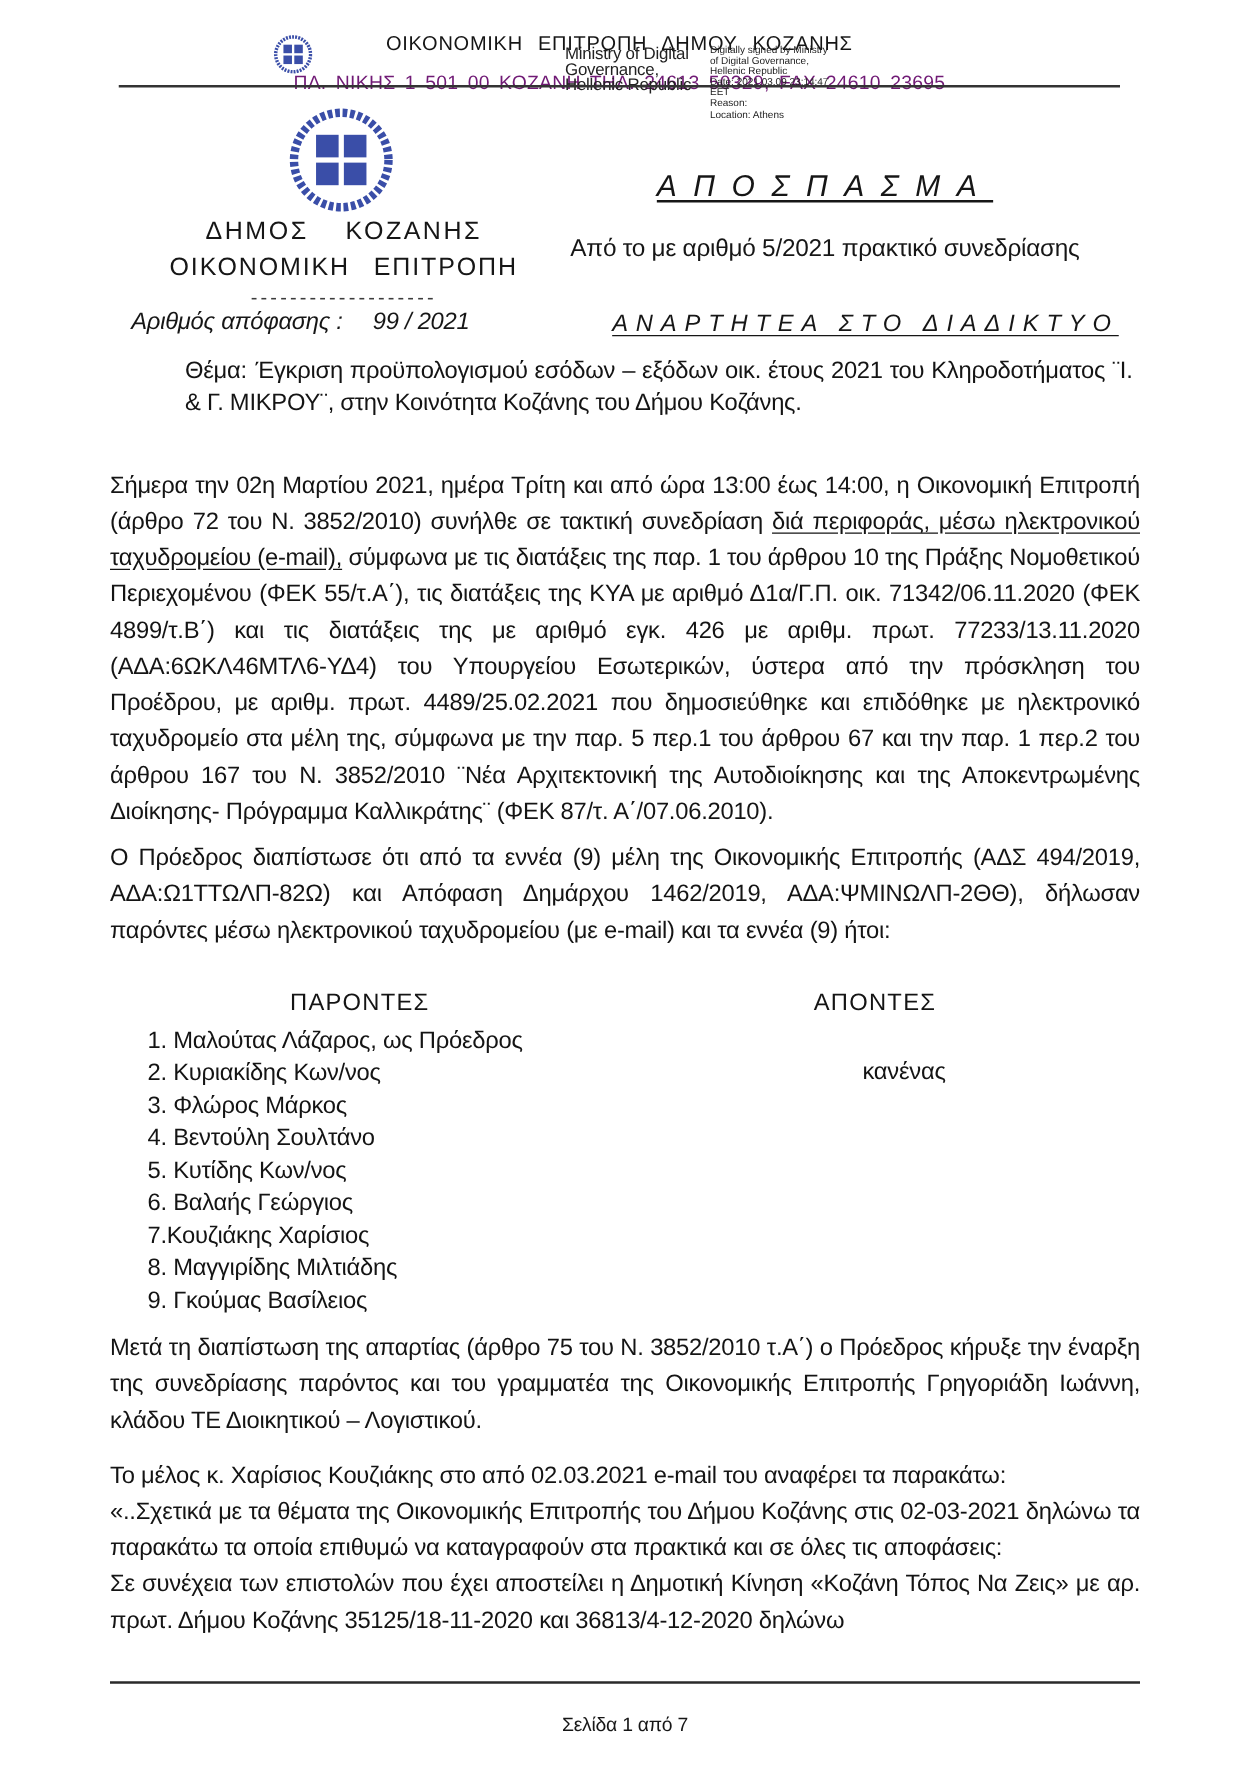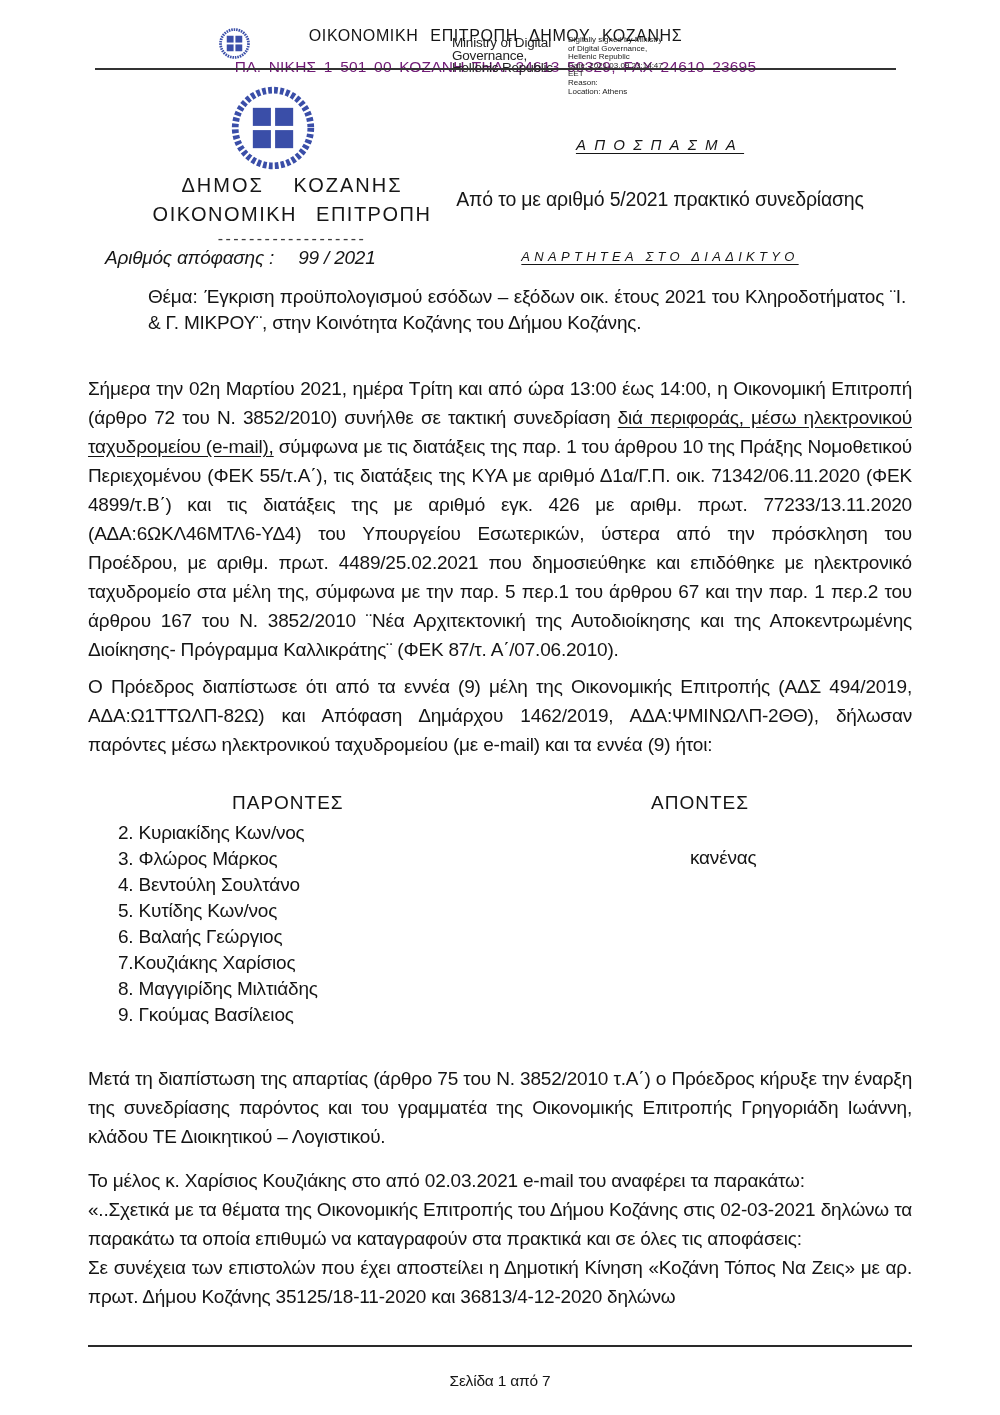--- a/index.html
+++ b/index.html
@@ -14,34 +14,34 @@
   .hdr-addr{font-size:15.5px;margin-top:13px;letter-spacing:0.2px;word-spacing:3px;color:#701a75;}
   .small-emblem{position:absolute;left:219px;top:28px;width:31px;height:31px;}
   .sig-stamp{position:absolute;left:452px;top:37px;width:130px;text-align:left;
     font-size:13.5px;line-height:12.5px;color:#222;}
   .sig-details{position:absolute;left:568px;top:36px;width:130px;
     font-size:8px;line-height:8.6px;color:#222;letter-spacing:0;}
   .hdr-rule{position:absolute;left:95px;top:68px;width:801px;height:0;
     border-top:2px solid #333;}
   
   .big-emblem{position:absolute;left:231px;top:86px;width:84px;height:84px;}
-  .org-box{position:absolute;left:132px;top:174px;width:320px;text-align:center;}
+  .org-box{position:absolute;left:115px;top:174px;width:320px;text-align:center;}
   .org1{font-size:20px;letter-spacing:2px;word-spacing:22px;color:#161616;}
   .org2{font-size:20px;letter-spacing:1.5px;word-spacing:12px;margin-top:6px;color:#161616;}
   .dashes{font-size:16px;letter-spacing:2.5px;margin-top:4px;color:#3c3c3c;white-space:nowrap;overflow:hidden;}
   .decision{position:absolute;left:105px;top:247px;width:360px;font-style:italic;
     font-size:19px;color:#161616;white-space:nowrap;}
   .decision .val{margin-left:24px;}
   .apospasma{position:absolute;left:425px;top:136px;width:470px;text-align:center;
-    font-size:15px;font-style:italic;letter-spacing:0.55em;text-decoration:underline;
+    font-size:24px;font-style:italic;letter-spacing:0.55em;text-decoration:underline;
     text-underline-offset:3px;color:#161616;white-space:nowrap;}
   .from-minutes{position:absolute;left:425px;top:188px;width:470px;text-align:center;
     font-size:19.5px;color:#161616;white-space:nowrap;}
-  .anartitea{position:absolute;left:425px;top:249px;width:470px;text-align:center;
-    font-size:13px;font-style:italic;letter-spacing:0.33em;text-decoration:underline;
+  .anartitea{position:absolute;left:425px;top:249px;width:470px;text-align:right;
+    font-size:19px;font-style:italic;letter-spacing:0.33em;text-decoration:underline;
     text-underline-offset:3px;color:#161616;white-space:nowrap;}
   
   .subject{position:absolute;left:148px;top:284px;width:758px;margin:0;
     font-size:19px;line-height:26px;text-align:justify;color:#141414;}
   .subject .lbl{margin-right:7px;}
   .bodypar{position:absolute;left:88px;width:824px;margin:0;
     font-size:19px;line-height:29px;text-align:justify;color:#141414;}
   .p1{top:374px;}
   .p1 .ul{text-decoration:underline;text-underline-offset:3px;}
   .p2{top:672px;}
@@ -128,20 +128,21 @@
   <p class="subject"><span class="lbl">Θέμα:</span><span>Έγκριση προϋπολογισμού εσόδων – εξόδων οικ. έτους 2021 του Κληροδοτήματος ¨Ι. &amp; Γ. ΜΙΚΡΟΥ¨, στην Κοινότητα Κοζάνης του Δήμου Κοζάνης.</span></p>
 
   <p class="bodypar p1"><span>Σήμερα την 02η Μαρτίου 2021, ημέρα Τρίτη και από ώρα 13:00 έως 14:00, η Οικονομική Επιτροπή (άρθρο 72 του Ν. 3852/2010) συνήλθε σε τακτική συνεδρίαση </span><span class="ul">διά περιφοράς, μέσω ηλεκτρονικού ταχυδρομείου (e-mail),</span><span> σύμφωνα με τις διατάξεις της παρ. 1 του άρθρου 10 της Πράξης Νομοθετικού Περιεχομένου (ΦΕΚ 55/τ.Α΄), τις διατάξεις της ΚΥΑ με αριθμό Δ1α/Γ.Π. οικ. 71342/06.11.2020 (ΦΕΚ 4899/τ.Β΄) και τις διατάξεις της με αριθμό εγκ. 426 με αριθμ. πρωτ. 77233/13.11.2020 (ΑΔΑ:6ΩΚΛ46ΜΤΛ6-ΥΔ4) του Υπουργείου Εσωτερικών, ύστερα από την πρόσκληση του Προέδρου, με αριθμ. πρωτ. 4489/25.02.2021 που δημοσιεύθηκε και επιδόθηκε με ηλεκτρονικό ταχυδρομείο στα μέλη της, σύμφωνα με την παρ. 5 περ.1 του άρθρου 67 και την παρ. 1 περ.2 του άρθρου 167 του Ν. 3852/2010 ¨Νέα Αρχιτεκτονική της Αυτοδιοίκησης και της Αποκεντρωμένης Διοίκησης- Πρόγραμμα Καλλικράτης¨ (ΦΕΚ 87/τ. Α΄/07.06.2010).</span></p>
 
   <p class="bodypar p2">Ο Πρόεδρος διαπίστωσε ότι από τα εννέα (9) μέλη της Οικονομικής Επιτροπής (ΑΔΣ 494/2019, ΑΔΑ:Ω1ΤΤΩΛΠ-82Ω) και Απόφαση Δημάρχου 1462/2019, ΑΔΑ:ΨΜΙΝΩΛΠ-2ΘΘ), δήλωσαν παρόντες μέσω ηλεκτρονικού ταχυδρομείου (με e-mail) και τα εννέα (9) ήτοι:</p>
 
   <div class="att-hdr present">ΠΑΡΟΝΤΕΣ</div>
   <div class="att-hdr absent">ΑΠΟΝΤΕΣ</div>
 
   <div class="att-list">
+    <div>1. Μαλούτας Λάζαρος, ως Πρόεδρος</div>
     <div>2. Κυριακίδης  Κων/νος</div>
     <div>3. Φλώρος Μάρκος</div>
     <div>4. Βεντούλη Σουλτάνο</div>
     <div>5. Κυτίδης Κων/νος</div>
     <div>6. Βαλαής Γεώργιος</div>
     <div>7.Κουζιάκης  Χαρίσιος</div>
     <div>8. Μαγγιρίδης Μιλτιάδης</div>
     <div>9. Γκούμας Βασίλειος</div>
   </div>
 

